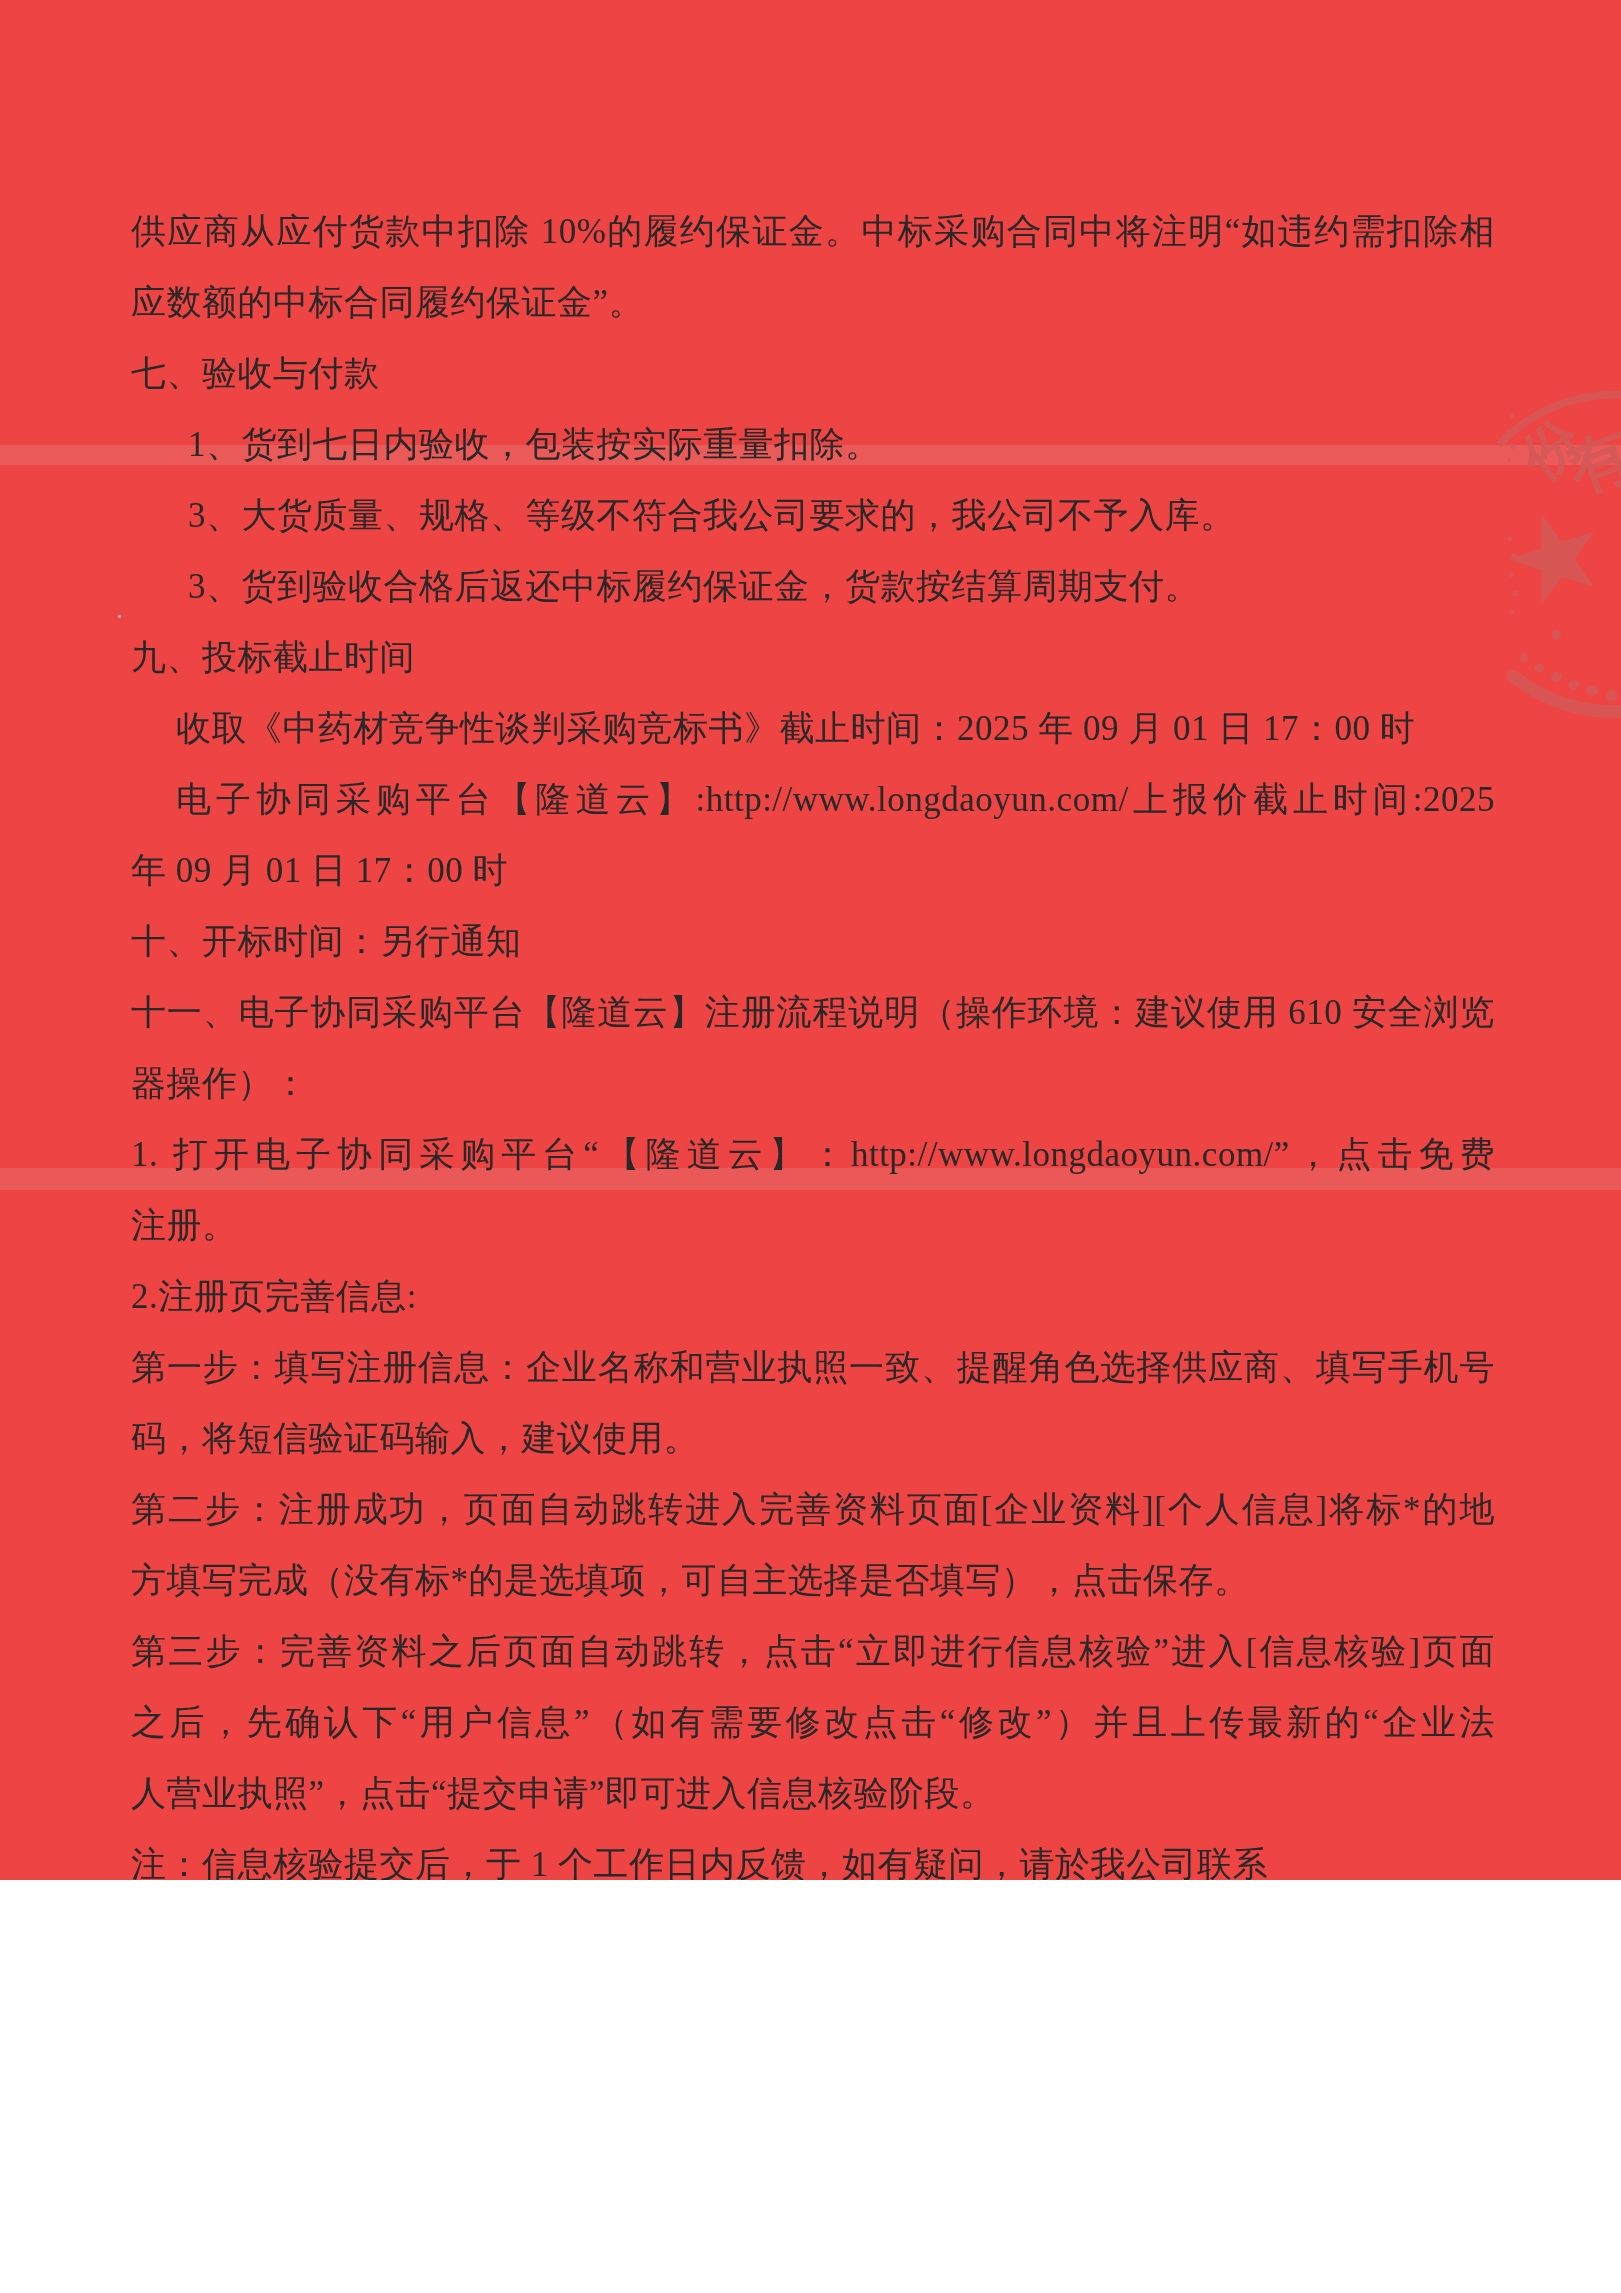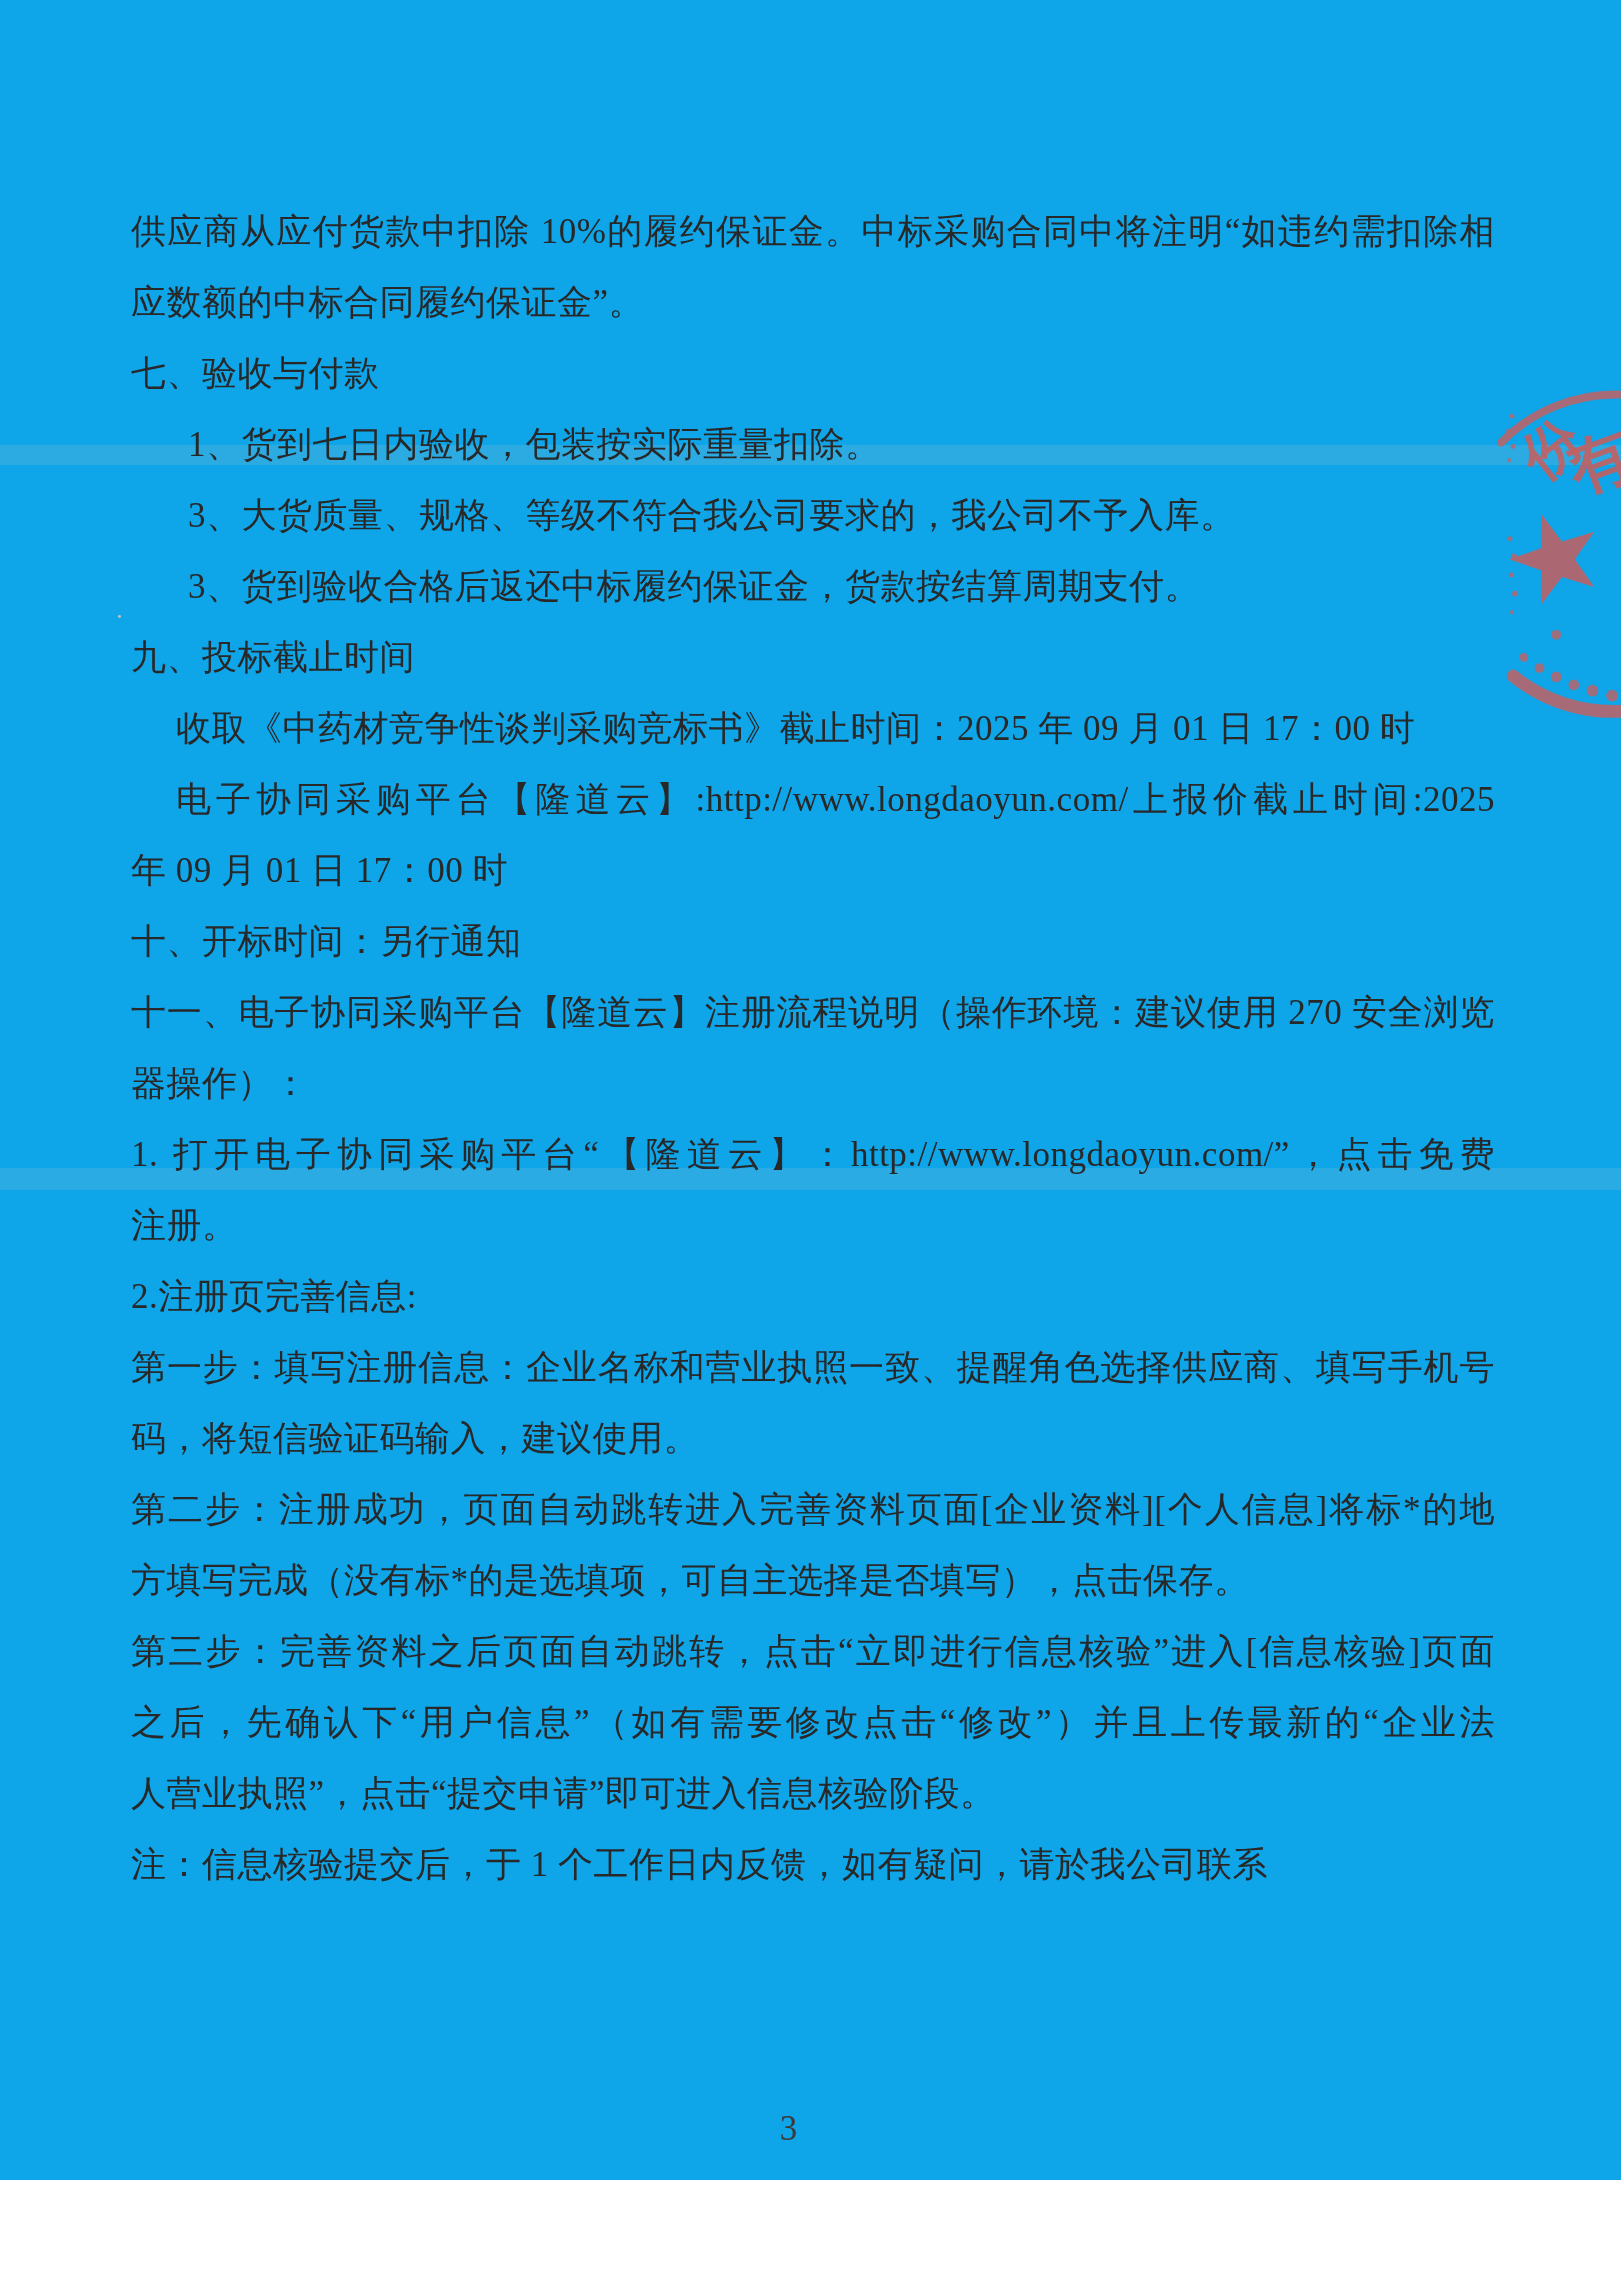--- a/index.html
+++ b/index.html
@@ -3,22 +3,22 @@
 <meta charset="utf-8">
 <style>
   html, body {
     margin: 0;
     padding: 0;
     background: #ffffff;
   }
   .page {
     position: relative;
     width: 1621px;
-    height: 2180px;
-    background: #0ea5e9;
+    height: 1880px;
+    background: #ef4444;
     overflow: hidden;
     font-family: "Liberation Serif", "DejaVu Serif", serif;
     color: #282828;
   }
   
   .scan-band {
     position: absolute;
     left: 0;
     width: 100%;
     pointer-events: none;
@@ -114,21 +114,21 @@
       <div class="line indent-0">应数额的中标合同履约保证金”。</div>
       <div class="line indent-0">七、验收与付款</div>
       <div class="line indent-1">1、货到七日内验收，包装按实际重量扣除。</div>
       <div class="line indent-1">3、大货质量、规格、等级不符合我公司要求的，我公司不予入库。</div>
       <div class="line indent-1">3、货到验收合格后返还中标履约保证金，货款按结算周期支付。</div>
       <div class="line indent-0">九、投标截止时间</div>
       <div class="line indent-2">收取《中药材竞争性谈判采购竞标书》截止时间：2025 年 09 月 01 日 17：00 时</div>
       <div class="line indent-2 justify">电子协同采购平台【隆道云】:http://www.longdaoyun.com/上报价截止时间:2025</div>
       <div class="line indent-0">年 09 月 01 日 17：00 时</div>
       <div class="line indent-0">十、开标时间：另行通知</div>
-      <div class="line indent-0 justify">十一、电子协同采购平台【隆道云】注册流程说明（操作环境：建议使用 270 安全浏览</div>
+      <div class="line indent-0 justify">十一、电子协同采购平台【隆道云】注册流程说明（操作环境：建议使用 610 安全浏览</div>
       <div class="line indent-0">器操作）：</div>
       <div class="line indent-0 justify">1. 打开电子协同采购平台“【隆道云】：http://www.longdaoyun.com/”，点击免费</div>
       <div class="line indent-0">注册。</div>
       <div class="line indent-0">2.注册页完善信息:</div>
       <div class="line indent-0 justify">第一步：填写注册信息：企业名称和营业执照一致、提醒角色选择供应商、填写手机号</div>
       <div class="line indent-0">码，将短信验证码输入，建议使用。</div>
       <div class="line indent-0 justify">第二步：注册成功，页面自动跳转进入完善资料页面[企业资料][个人信息]将标*的地</div>
       <div class="line indent-0">方填写完成（没有标*的是选填项，可自主选择是否填写），点击保存。</div>
       <div class="line indent-0 justify">第三步：完善资料之后页面自动跳转，点击“立即进行信息核验”进入[信息核验]页面</div>
       <div class="line indent-0 justify">之后，先确认下“用户信息”（如有需要修改点击“修改”）并且上传最新的“企业法</div>

